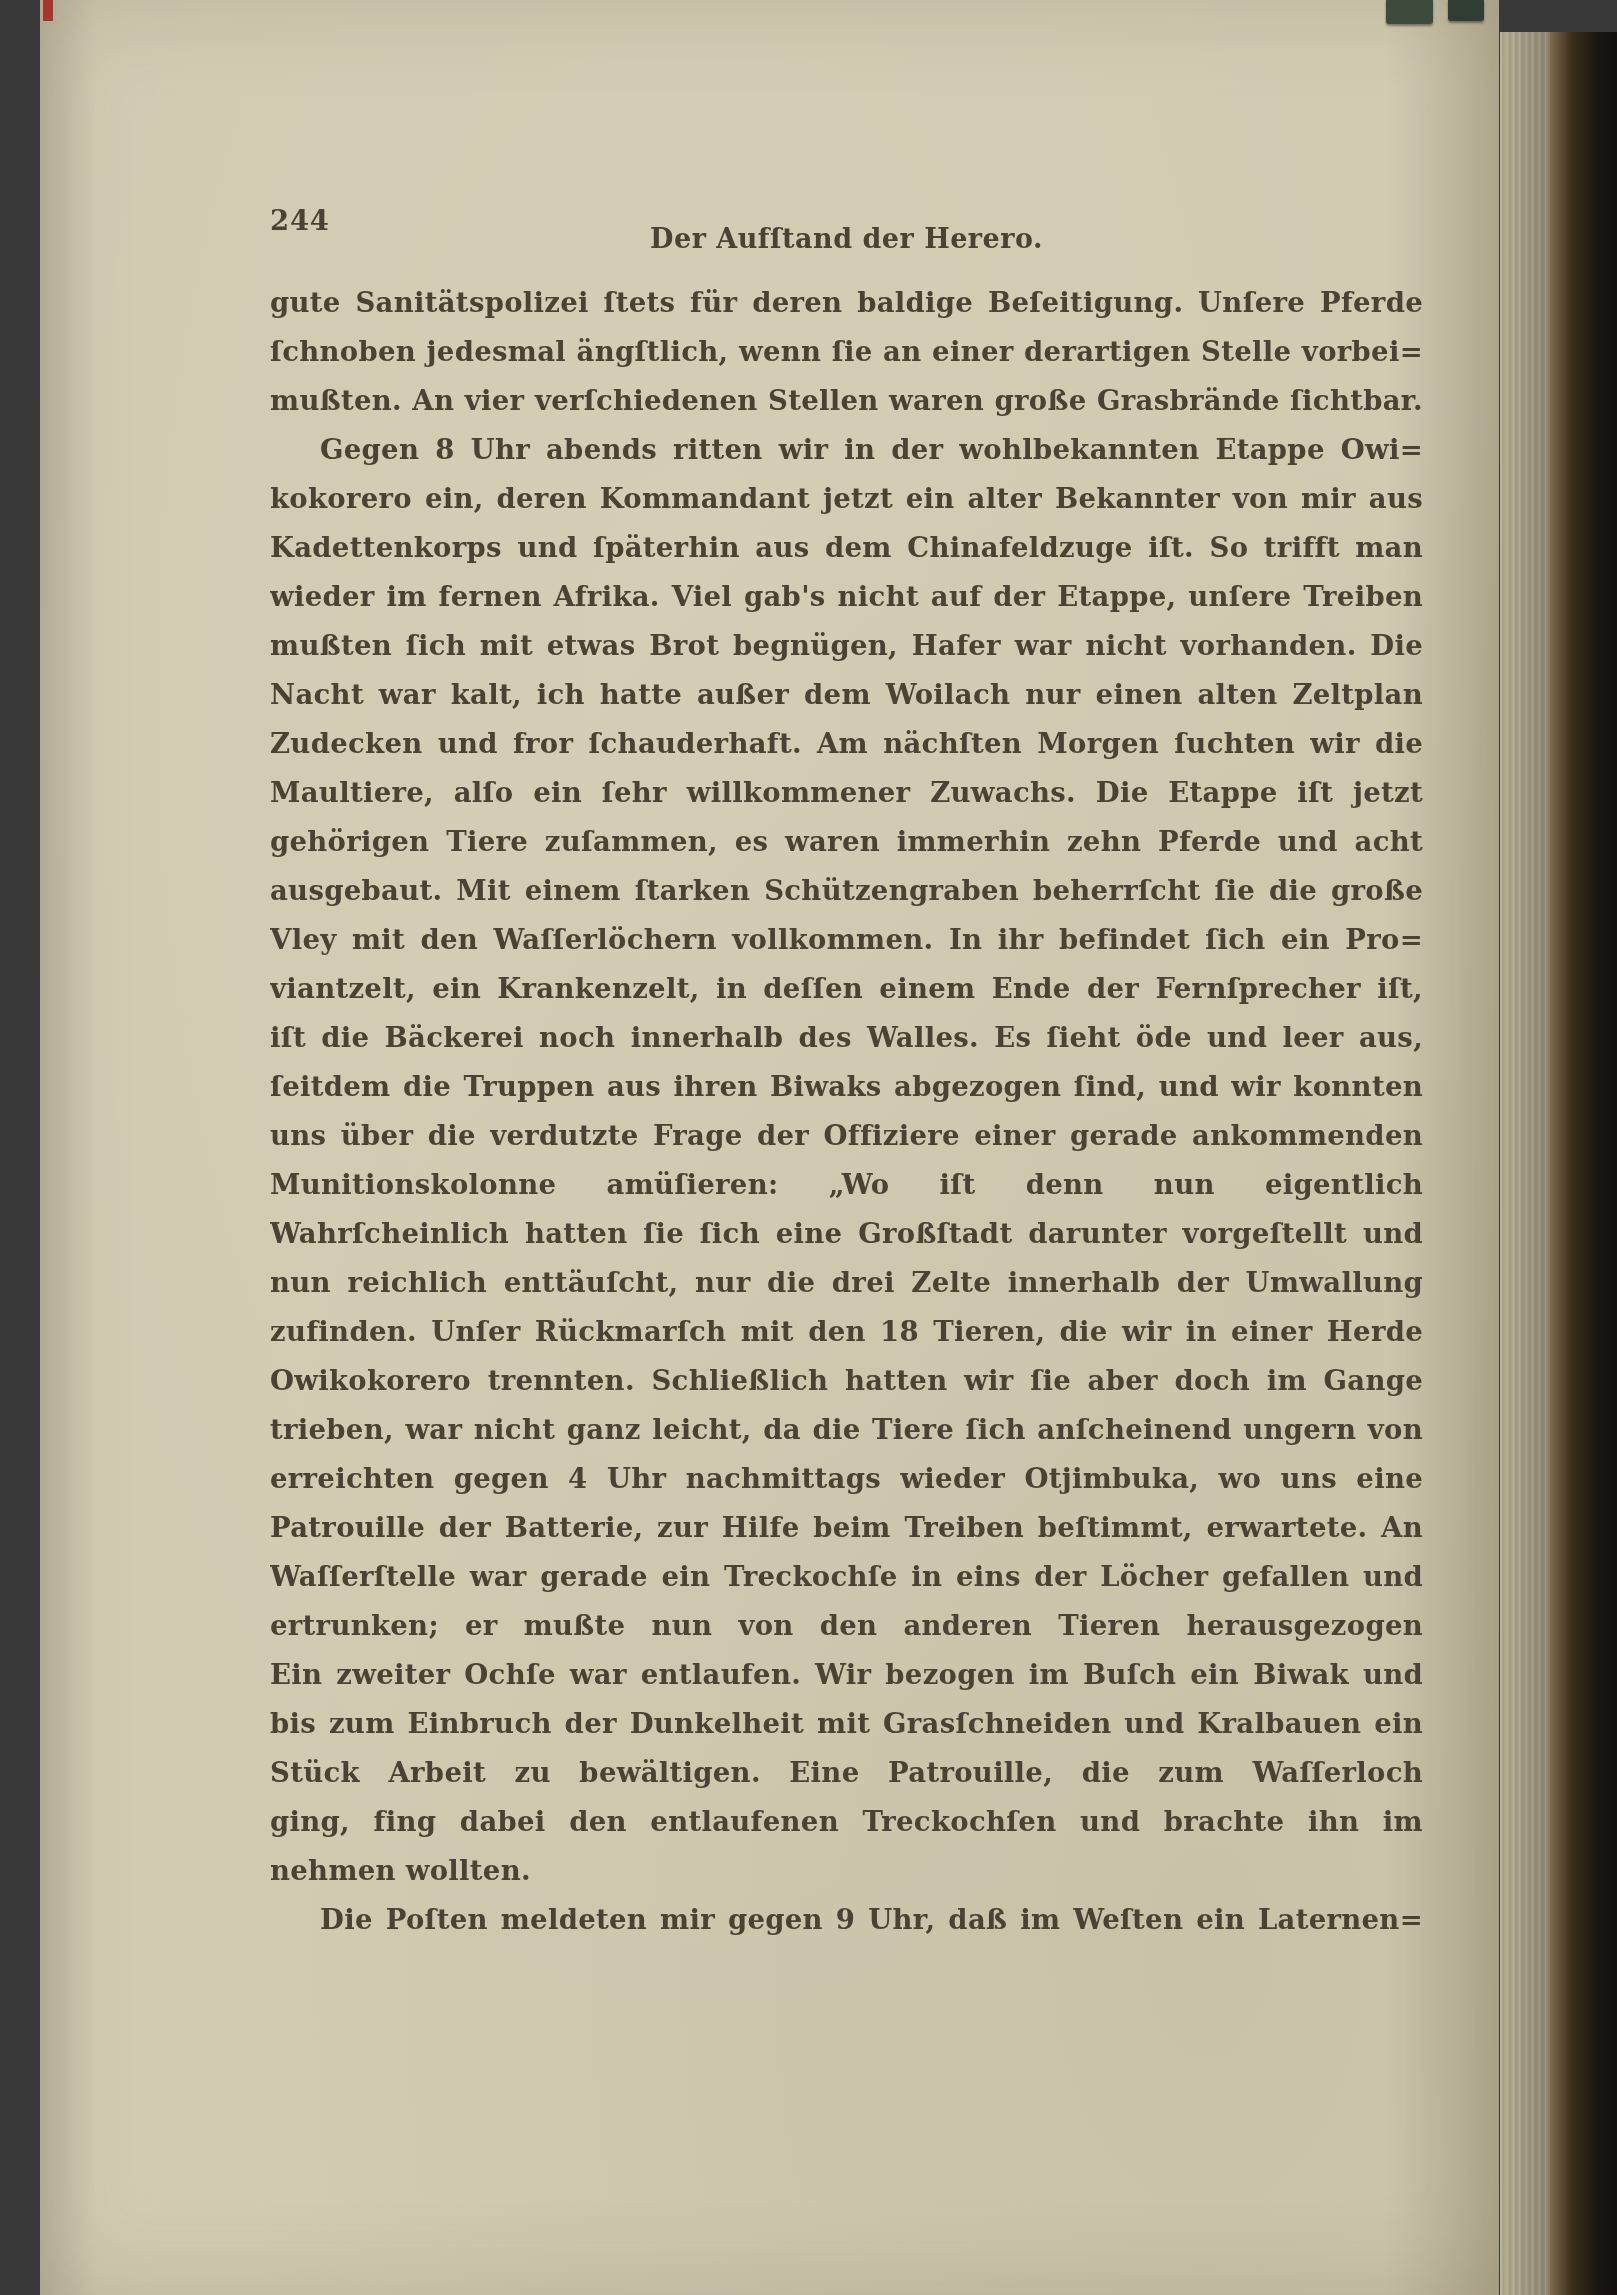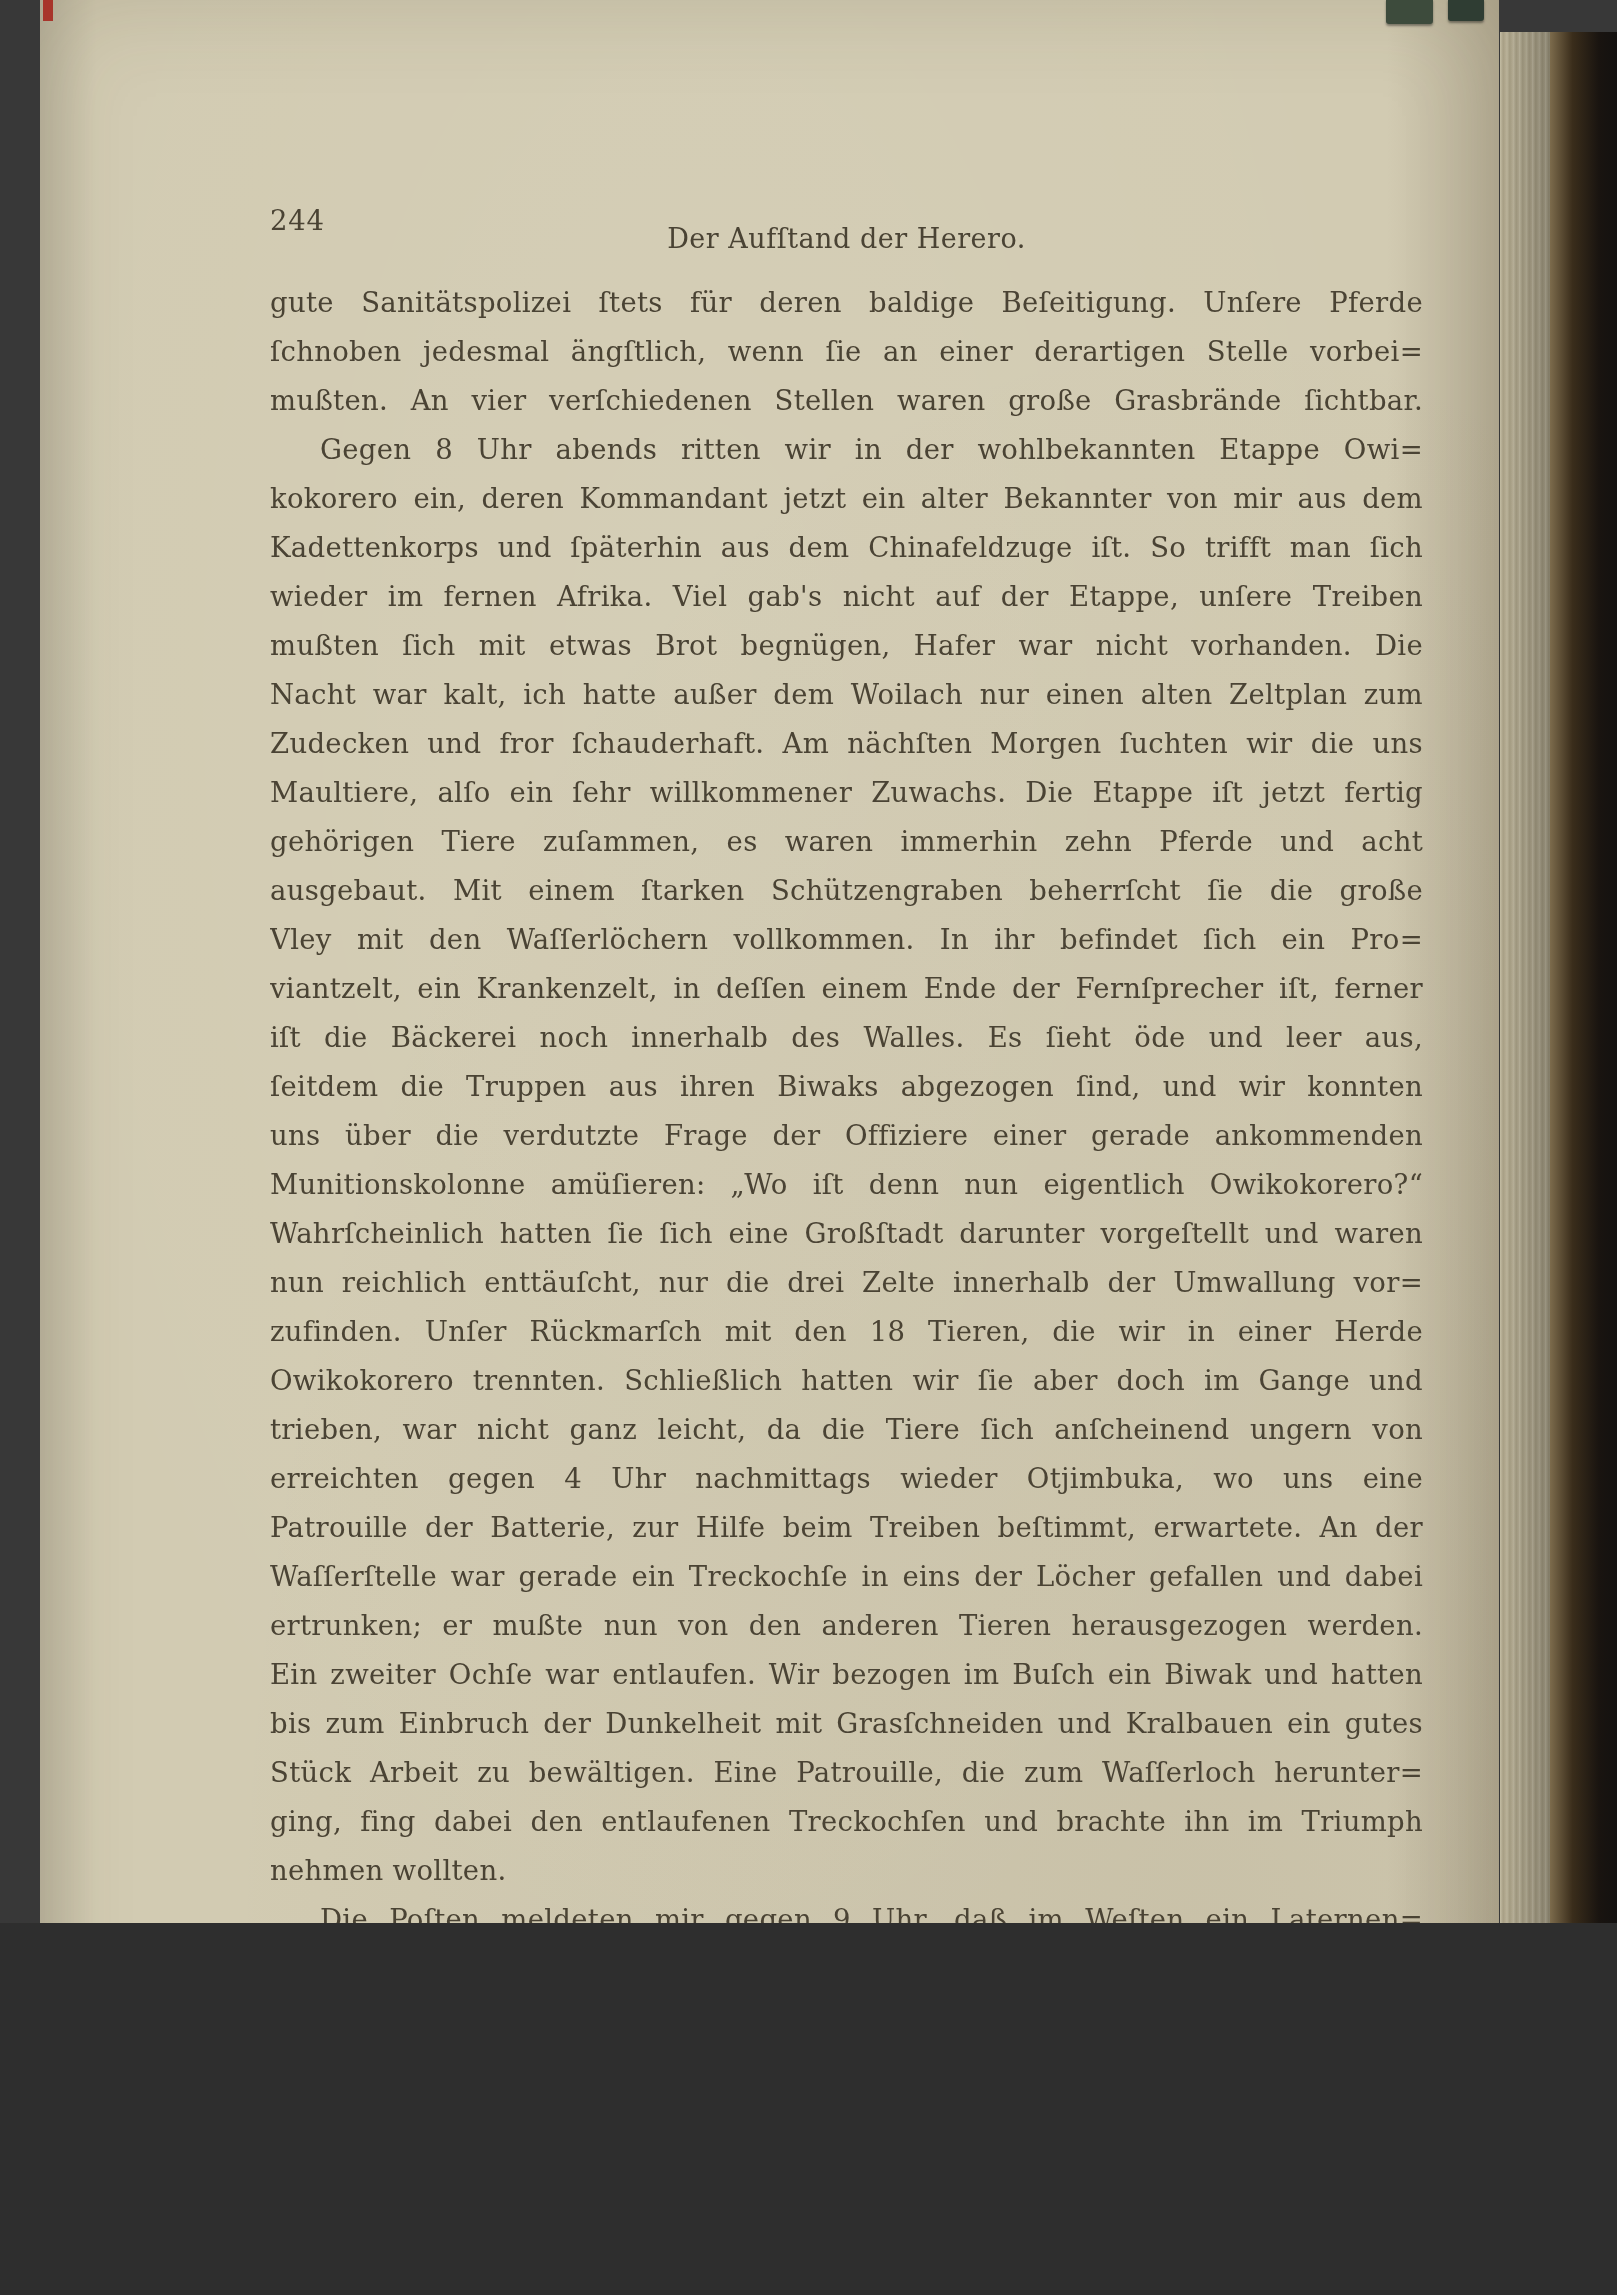--- a/index.html
+++ b/index.html
@@ -1,21 +1,22 @@
 <!DOCTYPE html>
 <html style="--paper: #d2cbb2; --ink: #4a4334; --background: #383838;font-size:13px"><head>
 <meta charset="utf-8">
 <style>
   html,body{margin:0;padding:0;background:#2e2e2e;}
   .scene{
     position:relative;
-    width:1618px;height:1923px;
+    width:1618px;height:2295px;
     background:var(--background,#383838);
     overflow:hidden;
     font-family:"DejaVu Serif", serif;
+    font-weight:bold;
   }
   
   .paper{
     position:absolute;
     left:40px;top:0;
     width:1459px;height:2295px;
     background:
       radial-gradient(ellipse at 45% 30%, rgba(255,255,255,0.06), transparent 65%),
       radial-gradient(ellipse at 80% 85%, rgba(90,75,50,0.08), transparent 60%),
       linear-gradient(to right, rgba(0,0,0,0.10) 0px, rgba(0,0,0,0) 57px),

